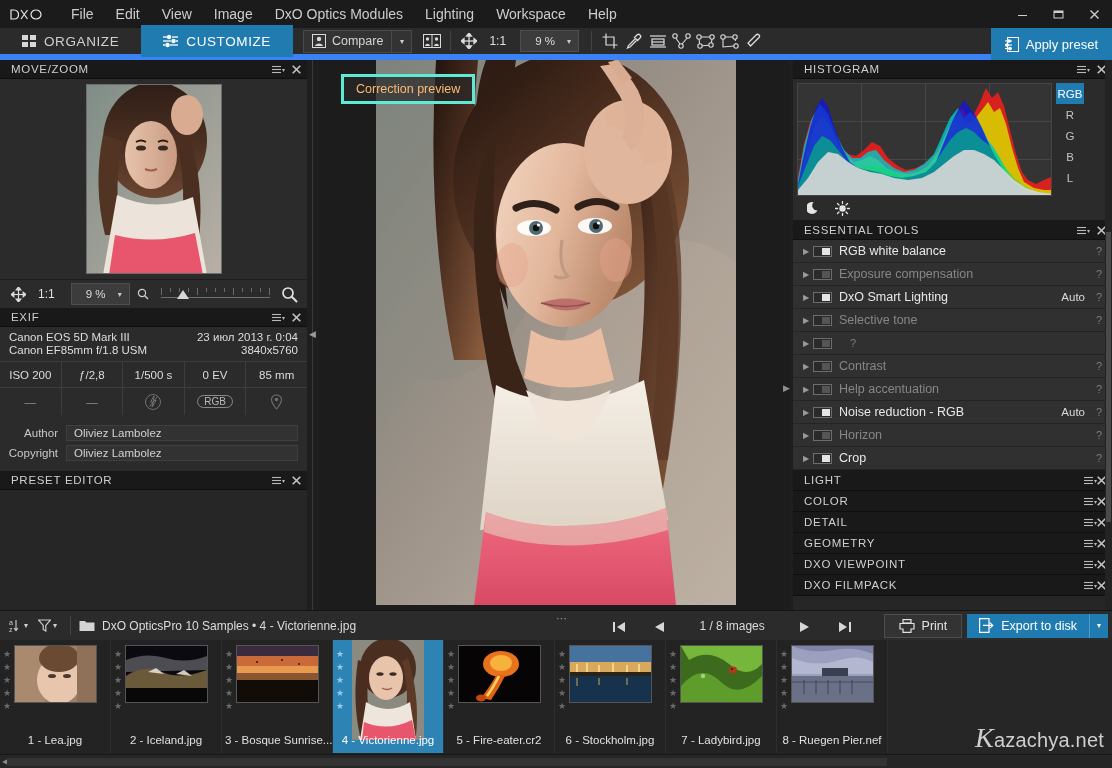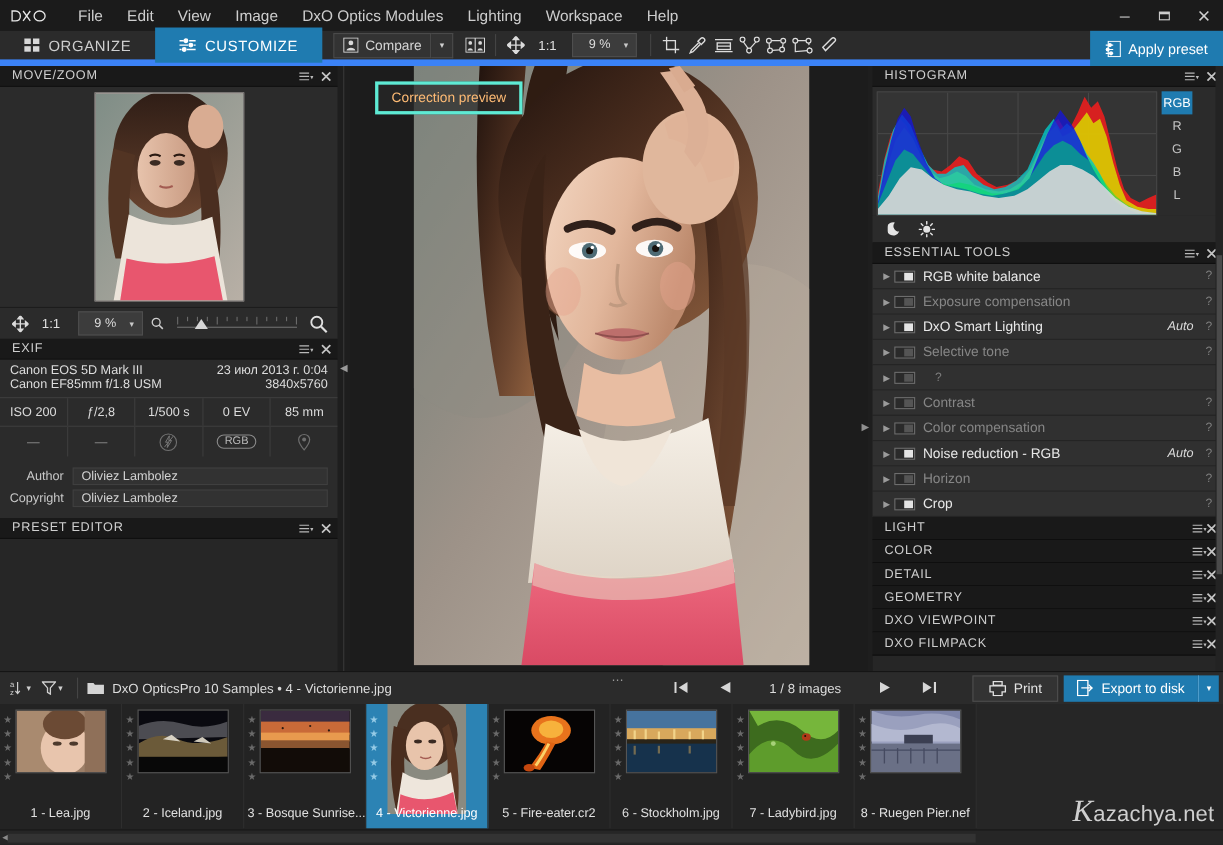--- a/index.html
+++ b/index.html
@@ -145,41 +145,41 @@
   }
   .toolrow .tri { width: 14px; color: #9a9a9a; font-size: 8px; display: flex; align-items: center; justify-content: center; }
   .sw {
     width: 19px; height: 11px; border: 1px solid #6d6d6d; background: #2a2a2a;
     margin-right: 7px; display: flex; align-items: center; position: relative;
   }
   .sw i { position: absolute; right: 1px; top: 1px; width: 8px; height: 7px; background: #555; display: block; }
   .sw.on i { background: #e4e4e4; }
   .toolrow .nm { flex: 1; color: #868686; }
   .toolrow.on .nm { color: #e8e8e8; }
-  .toolrow .auto { font-size: 11.5px; color: #dadada; margin-right: 9px; font-style: italic; }
+  .toolrow .auto { font-size: 11.5px; color: #dadada; margin-right: 9px; }
   .toolrow .q { color: #7d7d7d; font-size: 11px; width: 10px; text-align: center; }
   .palrow {
     height: 21px; background: #191919; display: flex; align-items: center;
     padding: 0 6px 0 11px; font-size: 11.5px; letter-spacing: .7px; color: #cfcfcf;
     border-bottom: 1px solid #0e0e0e;
   }
   .palrow .sp { flex: 1; }
   .rscroll { position: absolute; right: 0; top: 0; width: 7px; bottom: 0; background: #232323; }
   .rscroll .thumbbar { position: absolute; top: 172px; left: 1px; width: 5px; height: 290px; background: #4a4a4a; }
   .col-right-inner { position: relative; flex: 1 1 auto; overflow: hidden; }
 
   
   .statusbar {
     height: 30px; flex: 0 0 30px; background: #2b2b2b; display: flex; align-items: center;
     padding: 0 4px; border-top: 1px solid #151515; position: relative; font-size: 12px;
   }
   .sbsep { width: 1px; height: 19px; background: #454545; margin: 0 8px; }
   .sb-ico { display: flex; align-items: center; gap: 2px; padding: 0 5px; color: #cfcfcf; }
   .path { display: flex; align-items: center; gap: 7px; color: #dcdcdc; font-size: 12px; }
-  .navgrp { display: flex; align-items: flex-start; gap: 28px; color: #dcdcdc; }
+  .navgrp { display: flex; align-items: flex-end; gap: 28px; color: #dcdcdc; }
   .nbtn { font-size: 11px; color: #d6d6d6; display: flex; align-items: center; }
   .counter { font-size: 12px; color: #dcdcdc; padding: 0 6px; }
   .sb-right { position: absolute; right: 4px; display: flex; align-items: center; gap: 5px; }
   .btn-print {
     height: 24px; display: flex; align-items: center; gap: 7px; padding: 0 14px;
     border: 1px solid #4e4e4e; background: #333; color: #e2e2e2; font-size: 12.5px;
   }
   .btn-export {
     height: 24px; display: flex; align-items: center; gap: 7px; padding: 0 12px;
     background: #1f7bb0; color: #fff; font-size: 12.5px;
@@ -837,21 +837,21 @@
               </span>
             <span class="nm">Contrast</span>
             <span class="auto"></span>
             <span class="q">?</span>
           </div>
           <div class="toolrow">
             <span class="tri">▶</span>
             <span class="sw">
                 <i></i>
               </span>
-            <span class="nm">Color compensation</span>
+            <span class="nm">Help accentuation</span>
             <span class="auto"></span>
             <span class="q">?</span>
           </div>
           <div class="toolrow on">
             <span class="tri">▶</span>
             <span class="sw on">
                 <i></i>
               </span>
             <span class="nm">Noise reduction - RGB</span>
             <span class="auto">Auto</span>

